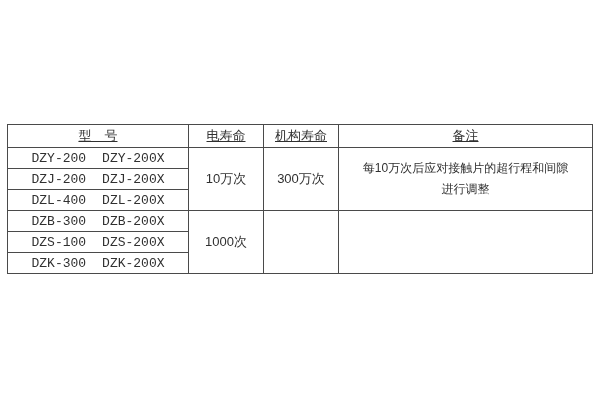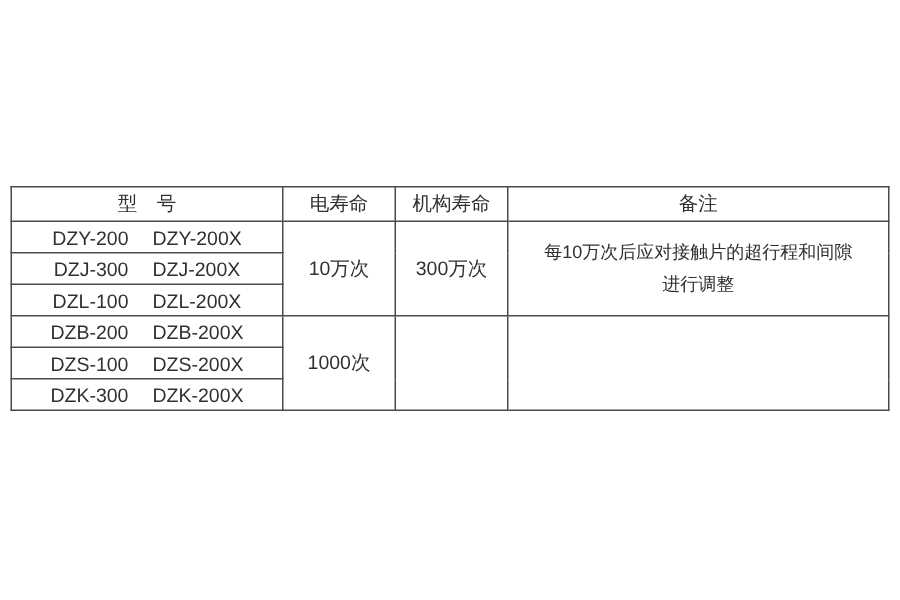--- a/index.html
+++ b/index.html
@@ -28,26 +28,28 @@
     border: 1px solid #4a4a4a;
     text-align: center;
     vertical-align: middle;
     font-weight: normal;
     font-size: 13px;
     padding: 0;
     overflow: hidden;
   }
   .spec-table th {
     height: 22px;
+    text-decoration: underline;
   }
   .spec-table td {
     height: 20px;
   }
   .model-cell {
     font-size: 12px;
+    font-family: Liberation Mono, monospace;
   }
   .model-pair {
     display: flex;
     justify-content: center;
     align-items: center;
     gap: 16px;
   }
   .remark-cell {
     text-align: left;
     padding-left: 19px;
@@ -88,38 +90,38 @@
       <td rowspan="3">10万次</td>
       <td rowspan="3">300万次</td>
       <td rowspan="3" class="remark-cell">
         <div class="remark-line">每10万次后应对接触片的超行程和间隙</div>
         <div class="remark-line">进行调整</div>
       </td>
     </tr>
     <tr>
       <td class="model-cell">
         <div class="model-pair">
-          <span>DZJ-300</span>
+          <span>DZJ-200</span>
           <span>DZJ-200X</span>
         </div>
       </td>
     </tr>
     <tr>
       <td class="model-cell">
         <div class="model-pair">
-          <span>DZL-100</span>
+          <span>DZL-400</span>
           <span>DZL-200X</span>
         </div>
       </td>
     </tr>
 
     <tr>
       <td class="model-cell">
         <div class="model-pair">
-          <span>DZB-200</span>
+          <span>DZB-300</span>
           <span>DZB-200X</span>
         </div>
       </td>
       <td rowspan="3">1000次</td>
       <td rowspan="3"></td>
       <td rowspan="3" class="remark-cell"></td>
     </tr>
     <tr>
       <td class="model-cell">
         <div class="model-pair">

